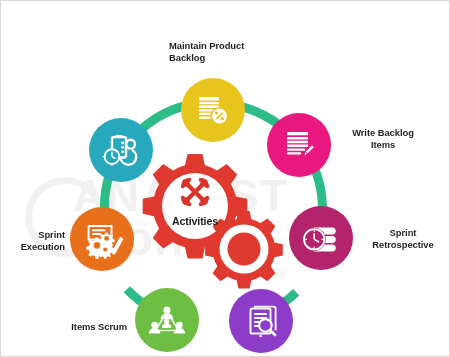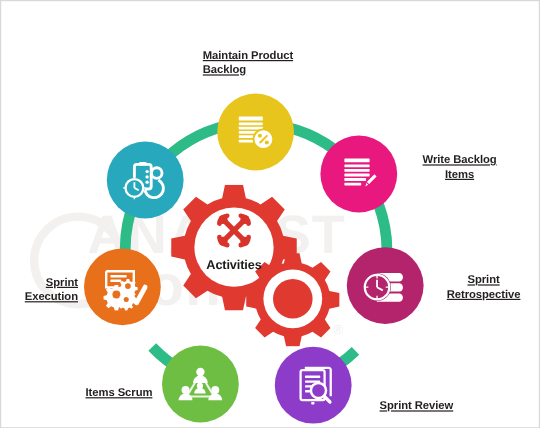--- a/index.html
+++ b/index.html
@@ -80,21 +80,20 @@
   
   .label {
     position: absolute;
     z-index: 6;
     color: #231f20;
     font-size: 9.4px;
     font-weight: bold;
     line-height: 1.28;
     letter-spacing: -0.05px;
     white-space: pre-line;
-    text-decoration: underline;
   }
   .label.r { text-align: center; }
   .label.l { text-align: right; }
   .label.c { text-align: left; }
 
   
   .center {
     position: absolute;
     left: 140px; top: 153px;
     width: 145px; height: 135px;
@@ -223,21 +222,20 @@
           <rect x="13.2" y="24.0" width="6.0" height="2.0" rx="0.5"></rect>
           <rect x="18.4" y="34.0" width="2.6" height="2.0" rx="0.4"></rect>
         </g>
         <g fill="#8d3bc9" stroke="#ffffff" stroke-width="2.1">
           <circle cx="24.4" cy="24.4" r="6.3"></circle>
         </g>
         <path d="M 29.2 29.2 L 34.0 34.0" stroke="#ffffff" stroke-width="2.7" stroke-linecap="round"></path>
       </svg>
     </span>
   </div>
-  <div class="label r" style="left:296px; top:331px; width:100px;">Sprint Review</div>
 
   <div class="node" style="left:134px; top:287px; width:64px; height:64px; background:#6fbe44;">
     <span>
       <svg width="42" height="40" viewBox="0 0 42 40">
         <g fill="none" stroke="#ffffff" stroke-width="1.7" opacity="0.85">
           <path d="M 21 11.5 L 9.5 30.5 L 32.5 30.5 Z"></path>
         </g>
         <g fill="#ffffff">
           <circle cx="21" cy="10.0" r="3.5"></circle>
           <path d="M 14.8 19.2 a 6.2 6.2 0 0 1 12.4 0 z"></path>

